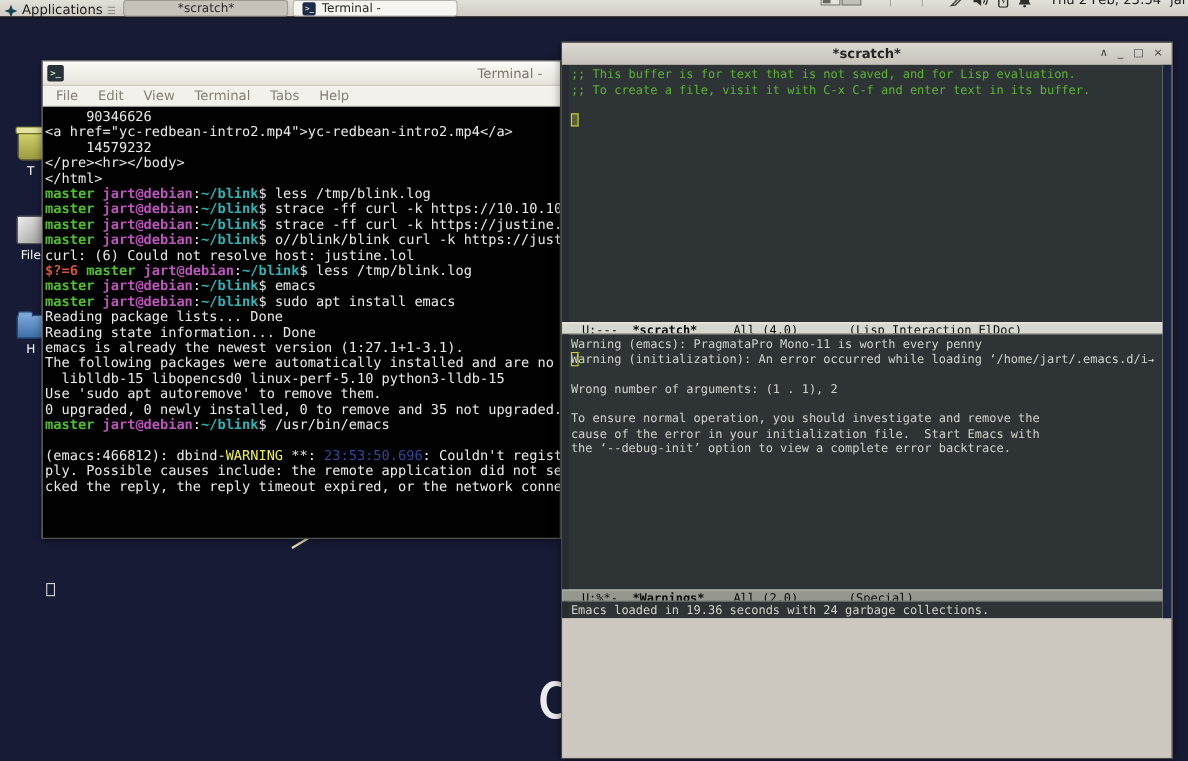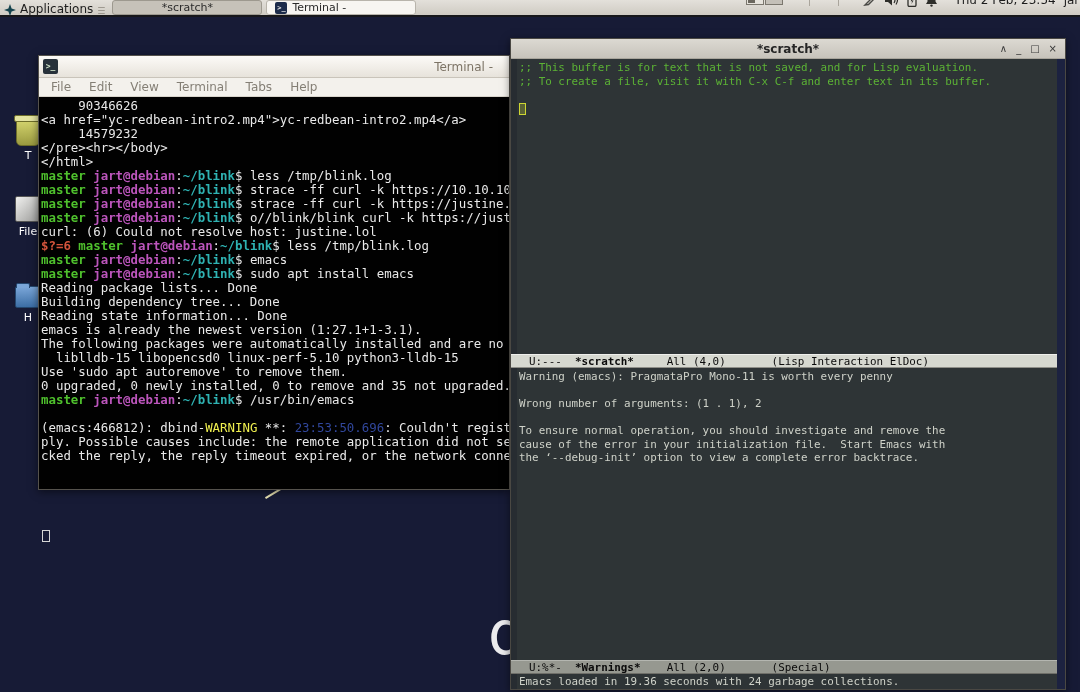--- a/index.html
+++ b/index.html
@@ -70,21 +70,21 @@
   .c-y { color:#efef4f; font-weight:normal; }
   .c-b { color:#31479c; }
   .term-cursor { width:8px; height:12px; border:1px solid #d6d6d6; margin-top:1px; }
 
   
   .emacs-win { left:510px; top:38px; width:556px; height:652px; z-index:3;
     border:1px solid #4a4843; background:#ccc8c0; }
   .emacs-title { height:19px; background:linear-gradient(#dcd9d2,#c7c3bb); padding:0 8px; }
   .emacs-title-label { position:absolute; left:0; right:0; text-align:center;
     font-size:12px; font-weight:bold; color:#262626; }
-  .emacs-body { display:flex; height:631px; border-top:1px solid #a9a59c; }
+  .emacs-body { display:flex; height:504px; border-top:1px solid #a9a59c; }
   .emacs-main { flex:1; display:flex; flex-direction:column; overflow:hidden; }
   .emacs-scroll { width:8px; background:#1c2240; }
   .buf { background:#2e3436; border-left:6px solid #272c31; padding:2px 0 0 2px; overflow:hidden; }
   .buf-scratch { height:295px; }
   .buf-warnings { height:293px; }
   .eline { font:10.9px/13.6px "DejaVu Sans Mono",monospace; white-space:pre; height:13.6px; color:#cfd2c9; }
   .c-sg { color:#5cb335; }
   .scratch-cursor { width:7px; height:12px; border:1px solid #cdd633; background:rgba(205,214,51,.28); margin-top:1px; }
   .hollow-cursor { outline:1px solid #cdd633; outline-offset:-1px; }
   .trunc { color:#e9e9e9; font-size:9px; }
@@ -182,21 +182,20 @@
       <div class="tline"><span class="c-w">&lt;/html&gt;</span></div>
       <div class="tline"><span class="c-g">master</span><span class="c-w"> </span><span class="c-m">jart@debian</span><span class="c-w">:</span><span class="c-c">~/blink</span><span class="c-w">$ </span><span class="c-w">less /tmp/blink.log</span></div>
       <div class="tline"><span class="c-g">master</span><span class="c-w"> </span><span class="c-m">jart@debian</span><span class="c-w">:</span><span class="c-c">~/blink</span><span class="c-w">$ </span><span class="c-w">strace -ff curl -k https://10.10.10</span></div>
       <div class="tline"><span class="c-g">master</span><span class="c-w"> </span><span class="c-m">jart@debian</span><span class="c-w">:</span><span class="c-c">~/blink</span><span class="c-w">$ </span><span class="c-w">strace -ff curl -k https://justine.</span></div>
       <div class="tline"><span class="c-g">master</span><span class="c-w"> </span><span class="c-m">jart@debian</span><span class="c-w">:</span><span class="c-c">~/blink</span><span class="c-w">$ </span><span class="c-w">o//blink/blink curl -k https://just</span></div>
       <div class="tline"><span class="c-w">curl: (6) Could not resolve host: justine.lol</span></div>
       <div class="tline"><span class="c-r">$?=6</span><span class="c-w"> </span><span class="c-g">master</span><span class="c-w"> </span><span class="c-m">jart@debian</span><span class="c-w">:</span><span class="c-c">~/blink</span><span class="c-w">$ </span><span class="c-w">less /tmp/blink.log</span></div>
       <div class="tline"><span class="c-g">master</span><span class="c-w"> </span><span class="c-m">jart@debian</span><span class="c-w">:</span><span class="c-c">~/blink</span><span class="c-w">$ </span><span class="c-w">emacs</span></div>
       <div class="tline"><span class="c-g">master</span><span class="c-w"> </span><span class="c-m">jart@debian</span><span class="c-w">:</span><span class="c-c">~/blink</span><span class="c-w">$ </span><span class="c-w">sudo apt install emacs</span></div>
       <div class="tline"><span class="c-w">Reading package lists... Done</span></div>
-      <div class="tline"><span class="c-w">Building dependency tree... Done</span></div>
       <div class="tline"><span class="c-w">Reading state information... Done</span></div>
       <div class="tline"><span class="c-w">emacs is already the newest version (1:27.1+1-3.1).</span></div>
       <div class="tline"><span class="c-w">The following packages were automatically installed and are no</span></div>
       <div class="tline"><span class="c-w">  liblldb-15 libopencsd0 linux-perf-5.10 python3-lldb-15</span></div>
       <div class="tline"><span class="c-w">Use 'sudo apt autoremove' to remove them.</span></div>
       <div class="tline"><span class="c-w">0 upgraded, 0 newly installed, 0 to remove and 35 not upgraded.</span></div>
       <div class="tline"><span class="c-g">master</span><span class="c-w"> </span><span class="c-m">jart@debian</span><span class="c-w">:</span><span class="c-c">~/blink</span><span class="c-w">$ </span><span class="c-w">/usr/bin/emacs</span></div>
       <div class="tline">&nbsp;</div>
       <div class="tline"><span class="c-w">(emacs:466812): dbind-</span><span class="c-y">WARNING</span><span class="c-w"> **: </span><span class="c-b">23:53:50.696</span><span class="c-w">: Couldn't regist</span></div>
       <div class="tline"><span class="c-w">ply. Possible causes include: the remote application did not se</span></div>
@@ -220,20 +219,21 @@
       <div class="buf buf-scratch">
         <div class="eline c-sg">;; This buffer is for text that is not saved, and for Lisp evaluation.</div>
         <div class="eline c-sg">;; To create a file, visit it with C-x C-f and enter text in its buffer.</div>
         <div class="eline">&nbsp;</div>
         <div class="scratch-cursor"></div>
       </div>
       <div class="modeline active"><span class="c-mn">U:---  </span><span class="c-mb">*scratch*</span><span class="c-mn">     All (4,0)       (Lisp Interaction ElDoc)</span></div>
       <div class="buf buf-warnings">
         <div>
             <div class="eline">Warning (emacs): PragmataPro Mono-11 is worth every penny</div>
+            <div class="eline"><span class="hollow-cursor">W</span>arning (initialization): An error occurred while loading ‘/home/jart/.emacs.d/i<span class="trunc">→</span></div>
             <div class="eline">&nbsp;</div>
             <div class="eline">Wrong number of arguments: (1 . 1), 2</div>
             <div class="eline">&nbsp;</div>
             <div class="eline">To ensure normal operation, you should investigate and remove the</div>
             <div class="eline">cause of the error in your initialization file.  Start Emacs with</div>
             <div class="eline">the ‘--debug-init’ option to view a complete error backtrace.</div>
           </div>
       </div>
       <div class="modeline inactive"><span class="c-mn">U:%*-  </span><span class="c-mb">*Warnings*</span><span class="c-mn">    All (2,0)       (Special)</span></div>
       <div class="minibuf">

